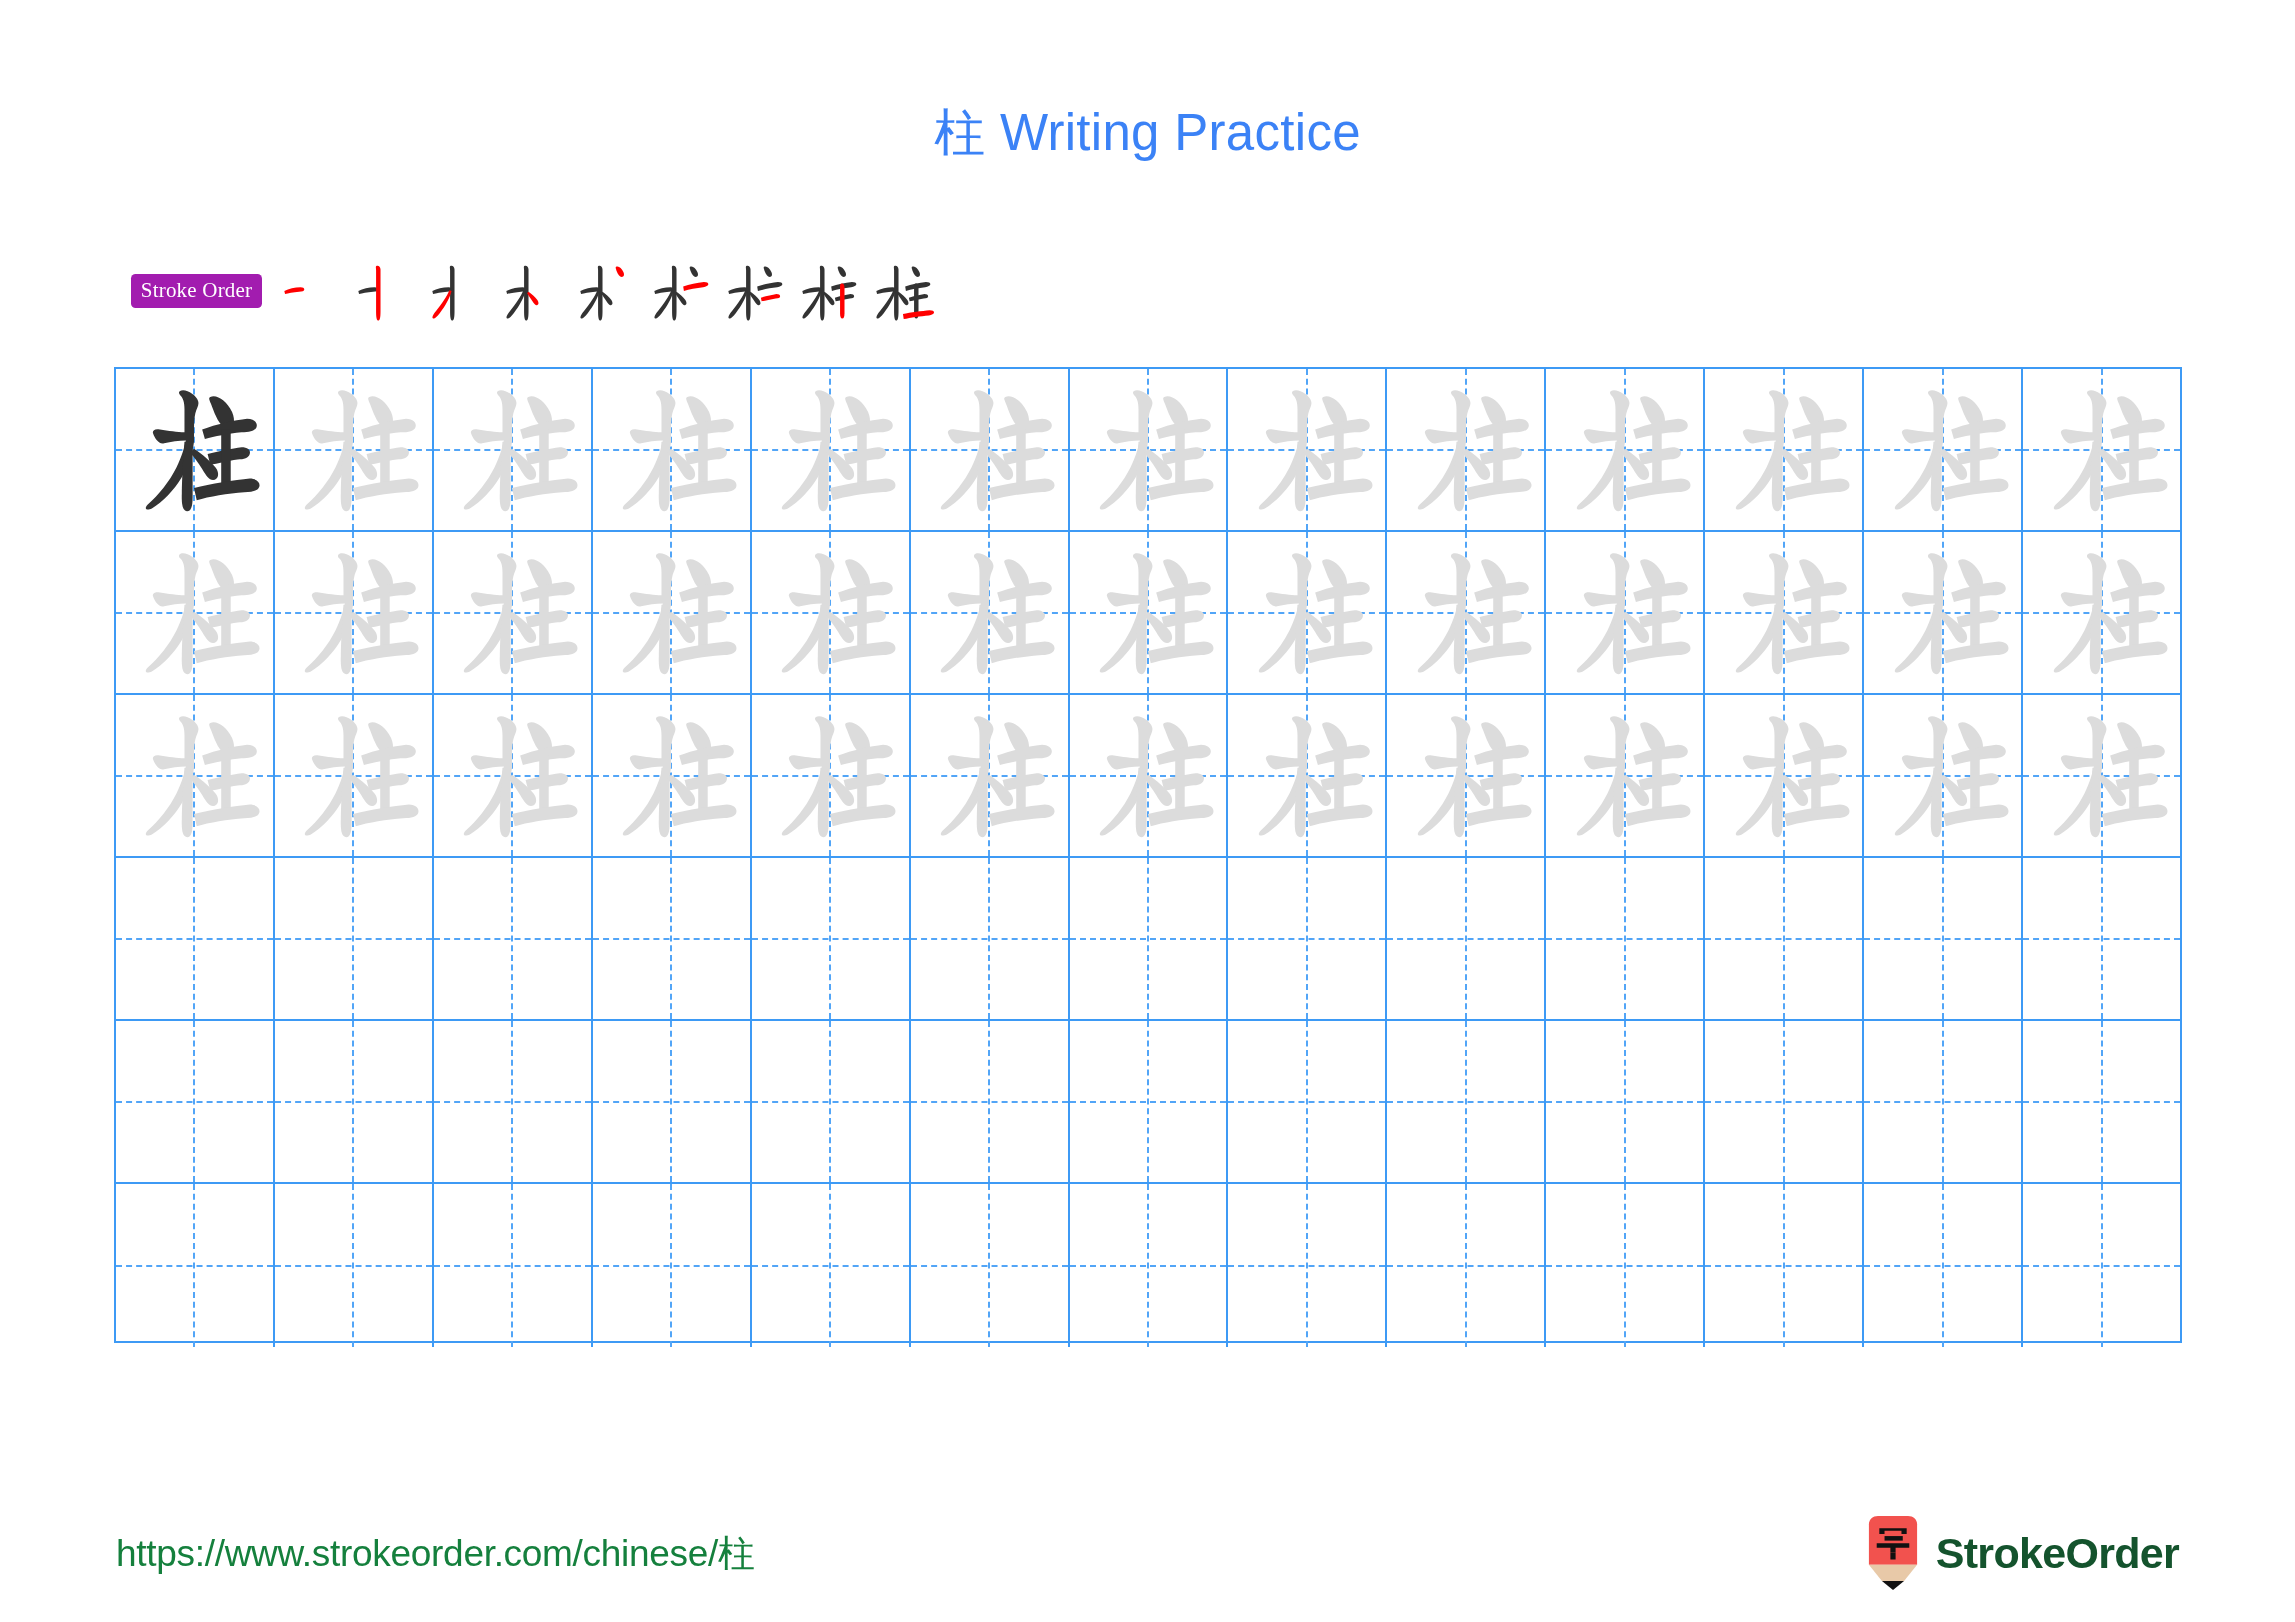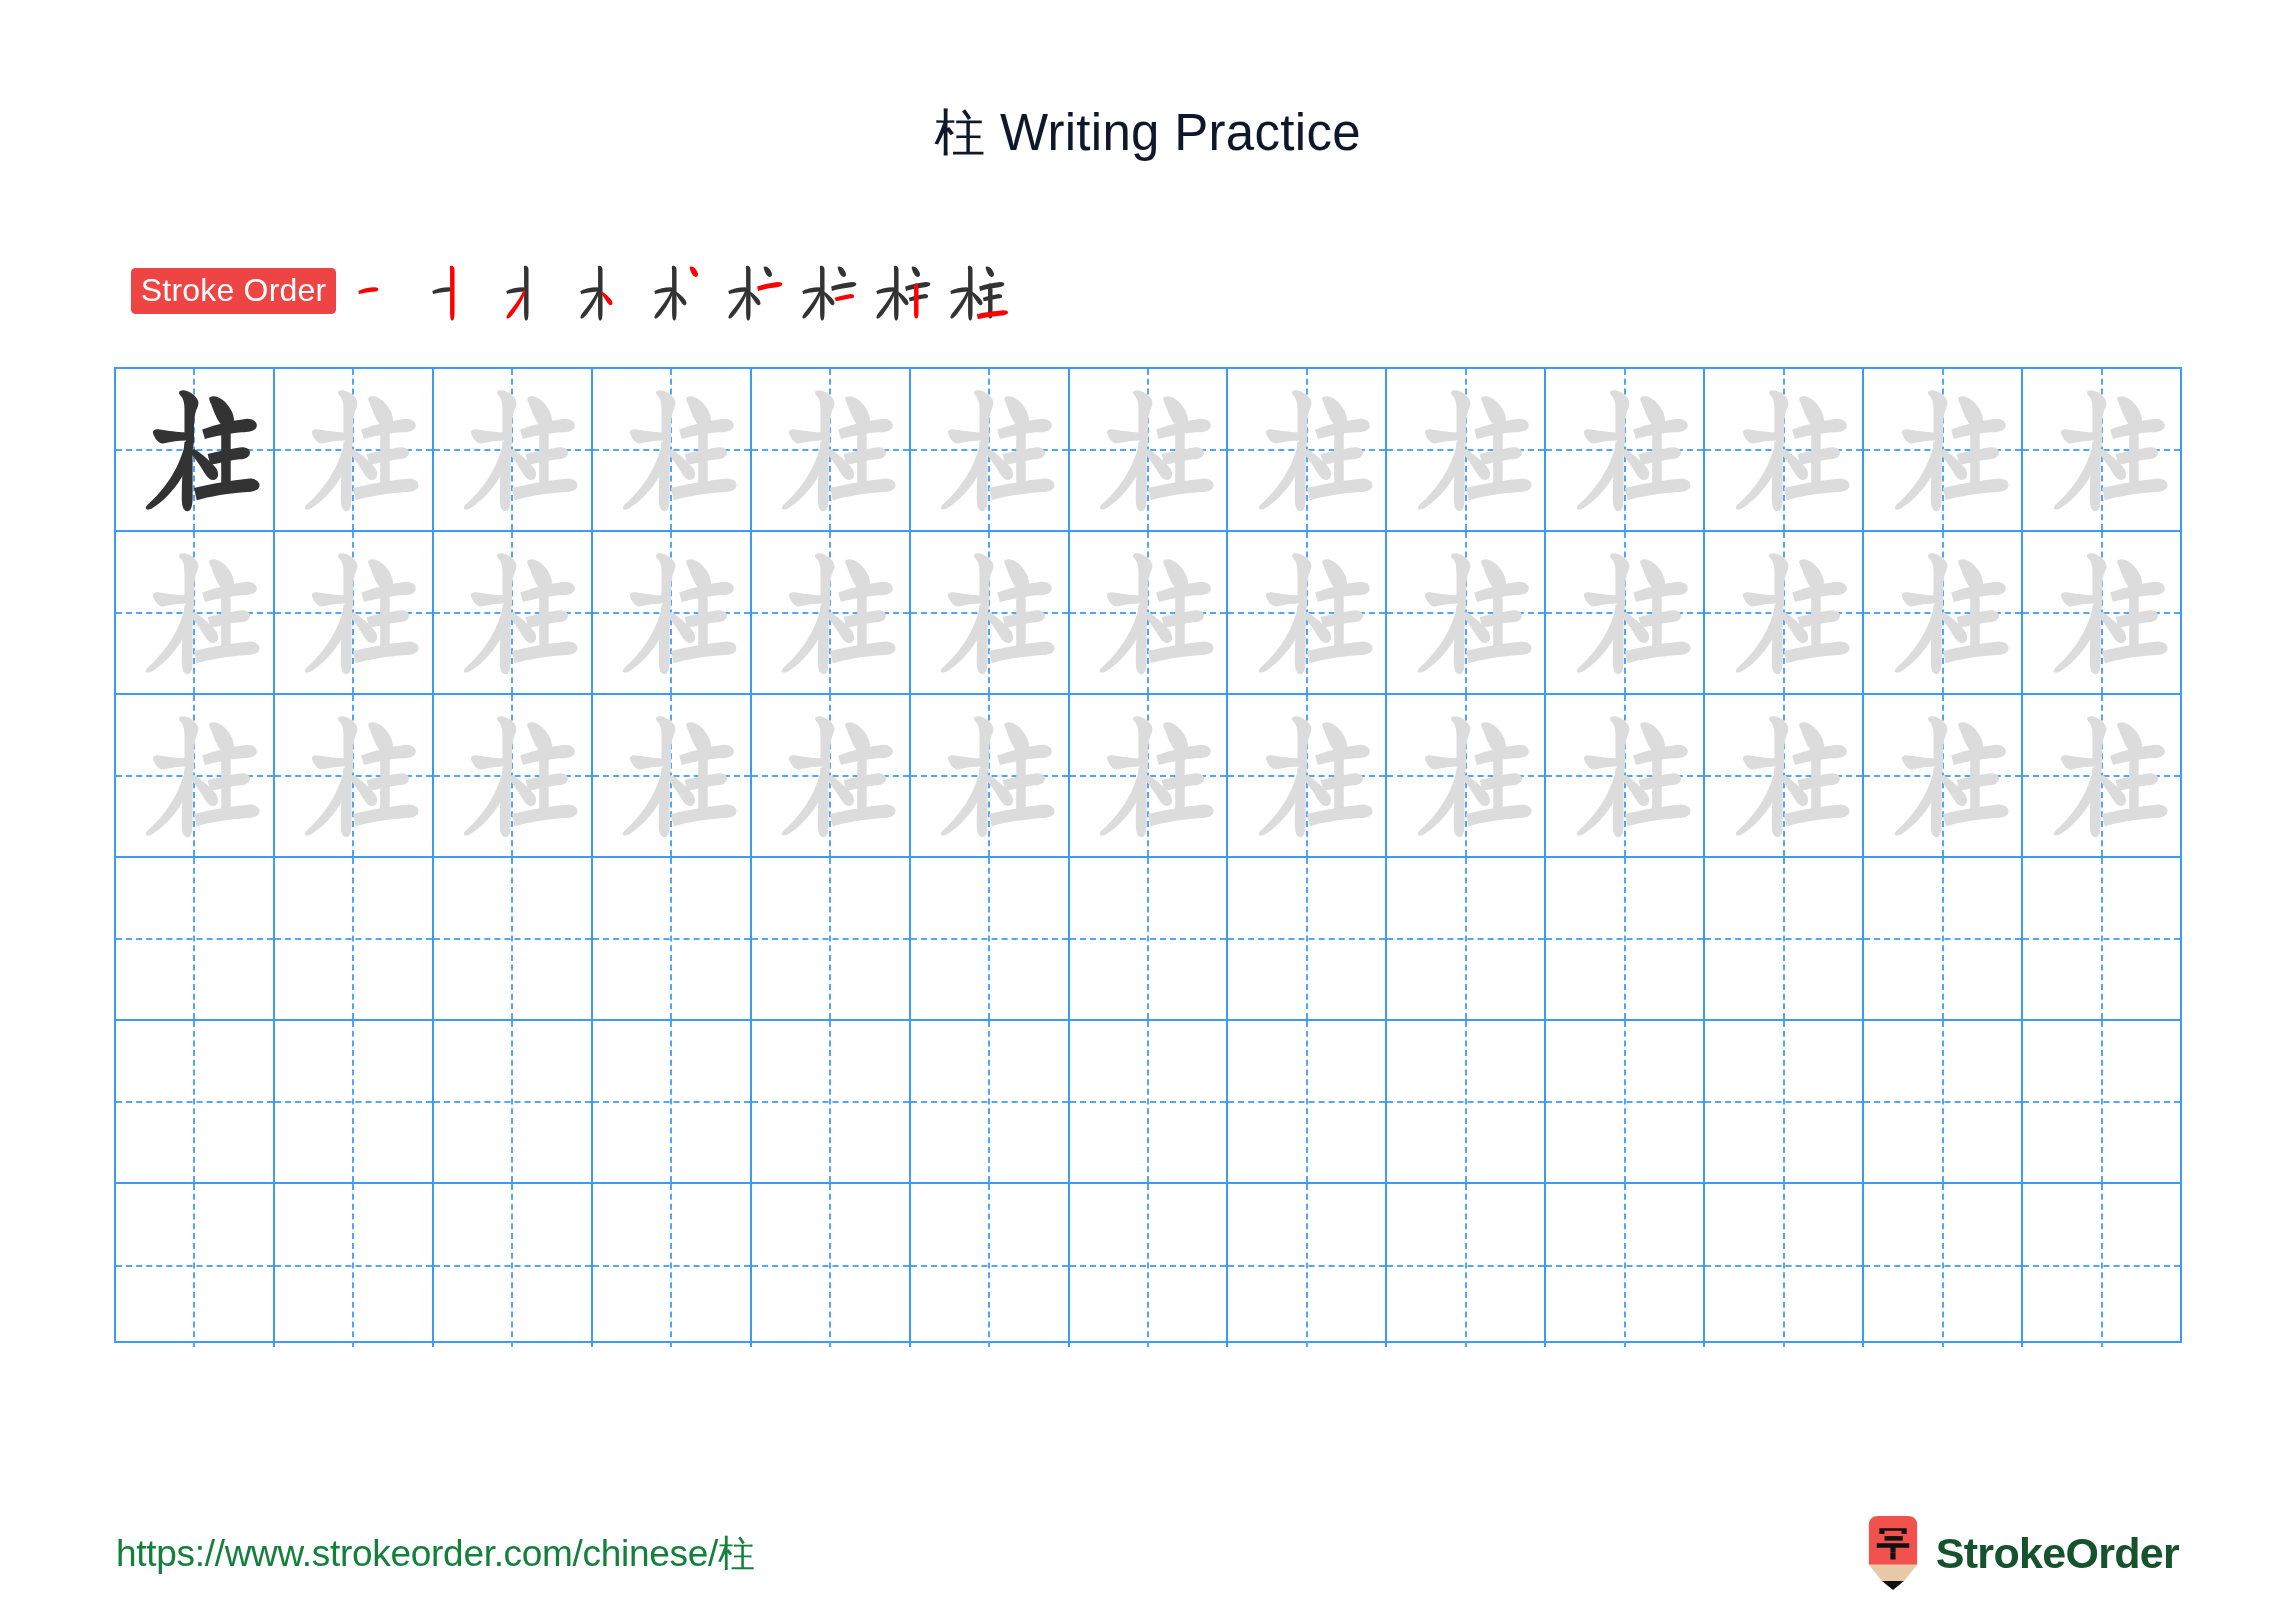--- a/index.html
+++ b/index.html
@@ -17,48 +17,49 @@
 
   
   .title {
     position: absolute;
     top: 107px;
     left: 0;
     width: 100%;
     text-align: center;
     font-size: 51px;
     font-weight: 400;
-    color: #0f172a;
+    color: #3b82f6;
     letter-spacing: 0.3px;
     line-height: 1;
     white-space: nowrap;
   }
   .title .han {
     font-family: "DejaVu Sans", sans-serif;
   }
 
   
   .stroke-order-row {
     position: absolute;
     top: 255px;
     left: 131px;
     display: flex;
     align-items: center;
     height: 72px;
   }
   .stroke-badge {
-    background: #ef4444;
+    background: #a21caf;
     color: #ffffff;
-    font-size: 32px;
+    font-size: 21px;
     font-weight: 400;
     padding: 5.9px 9.8px 7.2px 9.8px;
     border-radius: 4.6px;
     line-height: 1;
     white-space: nowrap;
     letter-spacing: 0.2px;
+    font-family: Liberation Serif, serif;
   }
   .stroke-strip {
     display: flex;
     align-items: flex-start;
     margin-left: 9.2px;
   }
   .stroke-cell {
     width: 74px;
     height: 74px;
     position: relative;

